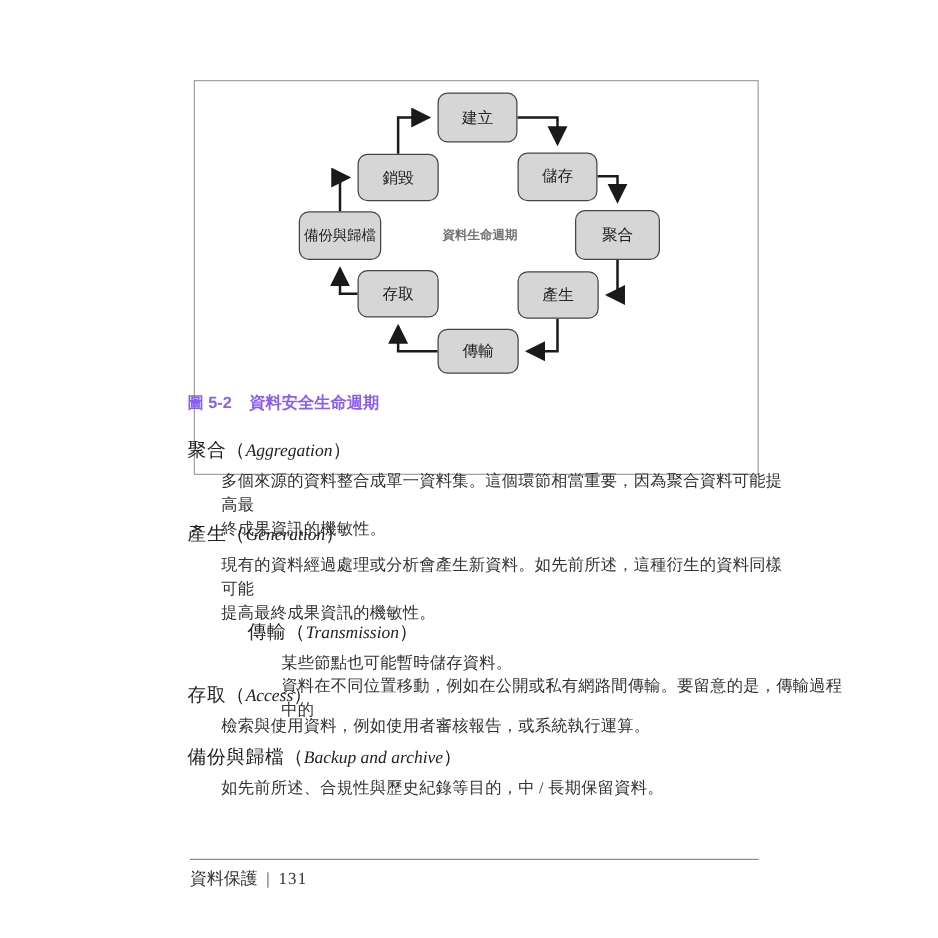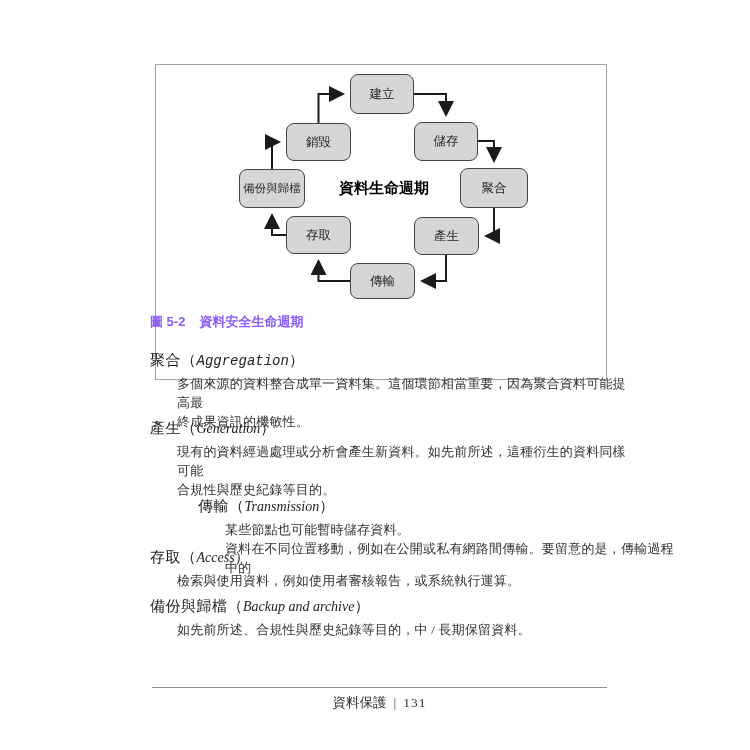--- a/index.html
+++ b/index.html
@@ -25,47 +25,47 @@
   .node-aggregate     { left: 304px; top: 103px; width: 68px; height: 40px; }
   .node-generate      { left: 258px; top: 152px; width: 65px; height: 38px; }
   .node-transmit      { left: 194px; top: 198px; width: 65px; height: 36px; }
   .node-access        { left: 130px; top: 151px; width: 65px; height: 38px; }
   .node-backup        { left:  83px; top: 104px; width: 66px; height: 39px; font-size: 11.5px; }
   .node-destroy       { left: 130px; top:  58px; width: 65px; height: 38px; }
   .center-label {
     position: absolute; left: 158px; top: 113px; width: 140px; height: 20px;
     display: flex; align-items: center; justify-content: center;
     font-family: "Liberation Sans", "DejaVu Sans", sans-serif;
-    font-weight: bold; font-size: 15px; color: #000000; white-space: nowrap;
+    font-weight: bold; font-size: 10px; color: #737373; white-space: nowrap;
   }
 
   
   .caption {
     position: absolute; left: 150px; top: 313px;
     font-family: "Liberation Sans", "DejaVu Sans", sans-serif;
     font-weight: bold; font-size: 13px; color: #8b5cf6;
   }
   .caption .cap-title { margin-left: 14px; }
 
   
   .section { position: absolute; left: 150px; width: 478px; }
-  .sec-1 { top: 351px; font-family: Liberation Mono, monospace; } .sec-2 { top: 418px; } .sec-3 { top: 496px; margin-left: 48px; }
+  .sec-1 { top: 351px; } .sec-2 { top: 418px; } .sec-3 { top: 496px; margin-left: 48px; }
   .sec-4 { top: 547px; } .sec-5 { top: 596px; }
   .sec-heading { font-size: 15px; color: #222; line-height: 20px; margin-bottom: 3px; letter-spacing: 0.5px; }
   .sec-heading .en { font-style: italic; font-size: 14px; letter-spacing: 0; }
   .sec-body { margin-left: 27px; font-size: 13px; line-height: 19px; color: #333; letter-spacing: 0.2px; }
 
   
   .footer-rule {
     position: absolute; left: 152px; top: 687px; width: 455px; height: 0;
     border-top: 1px solid #8f8f8f;
   }
   .footer {
     position: absolute; top: 694px; left: 152px; width: 455px;
-    text-align: center; font-size: 13.5px; color: #333;
+    text-align: left; font-size: 13.5px; color: #333;
   }
   .footer .sep { margin: 0 7px; color: #444; }
   .footer .page-num { letter-spacing: 1px; }
 </style>
 </head>
 <body>
 
 <div class="page">
 
   <div class="figure-box">
@@ -108,21 +108,21 @@
     <div class="sec-body">
       <div>多個來源的資料整合成單一資料集。這個環節相當重要，因為聚合資料可能提高最</div>
       <div>終成果資訊的機敏性。</div>
     </div>
   </div>
 
   <div class="section sec-2">
     <div class="sec-heading"><span>產生</span><span>（</span><span class="en">Generation</span><span>）</span></div>
     <div class="sec-body">
       <div>現有的資料經過處理或分析會產生新資料。如先前所述，這種衍生的資料同樣可能</div>
-      <div>合規性與歷史紀錄等目的。</div>
+      <div>提高最終成果資訊的機敏性。</div>
     </div>
   </div>
 
   <div class="section sec-3">
     <div class="sec-heading"><span>傳輸</span><span>（</span><span class="en">Transmission</span><span>）</span></div>
     <div class="sec-body">
       <div>某些節點也可能暫時儲存資料。</div>
       <div>資料在不同位置移動，例如在公開或私有網路間傳輸。要留意的是，傳輸過程中的</div>
     </div>
   </div>

